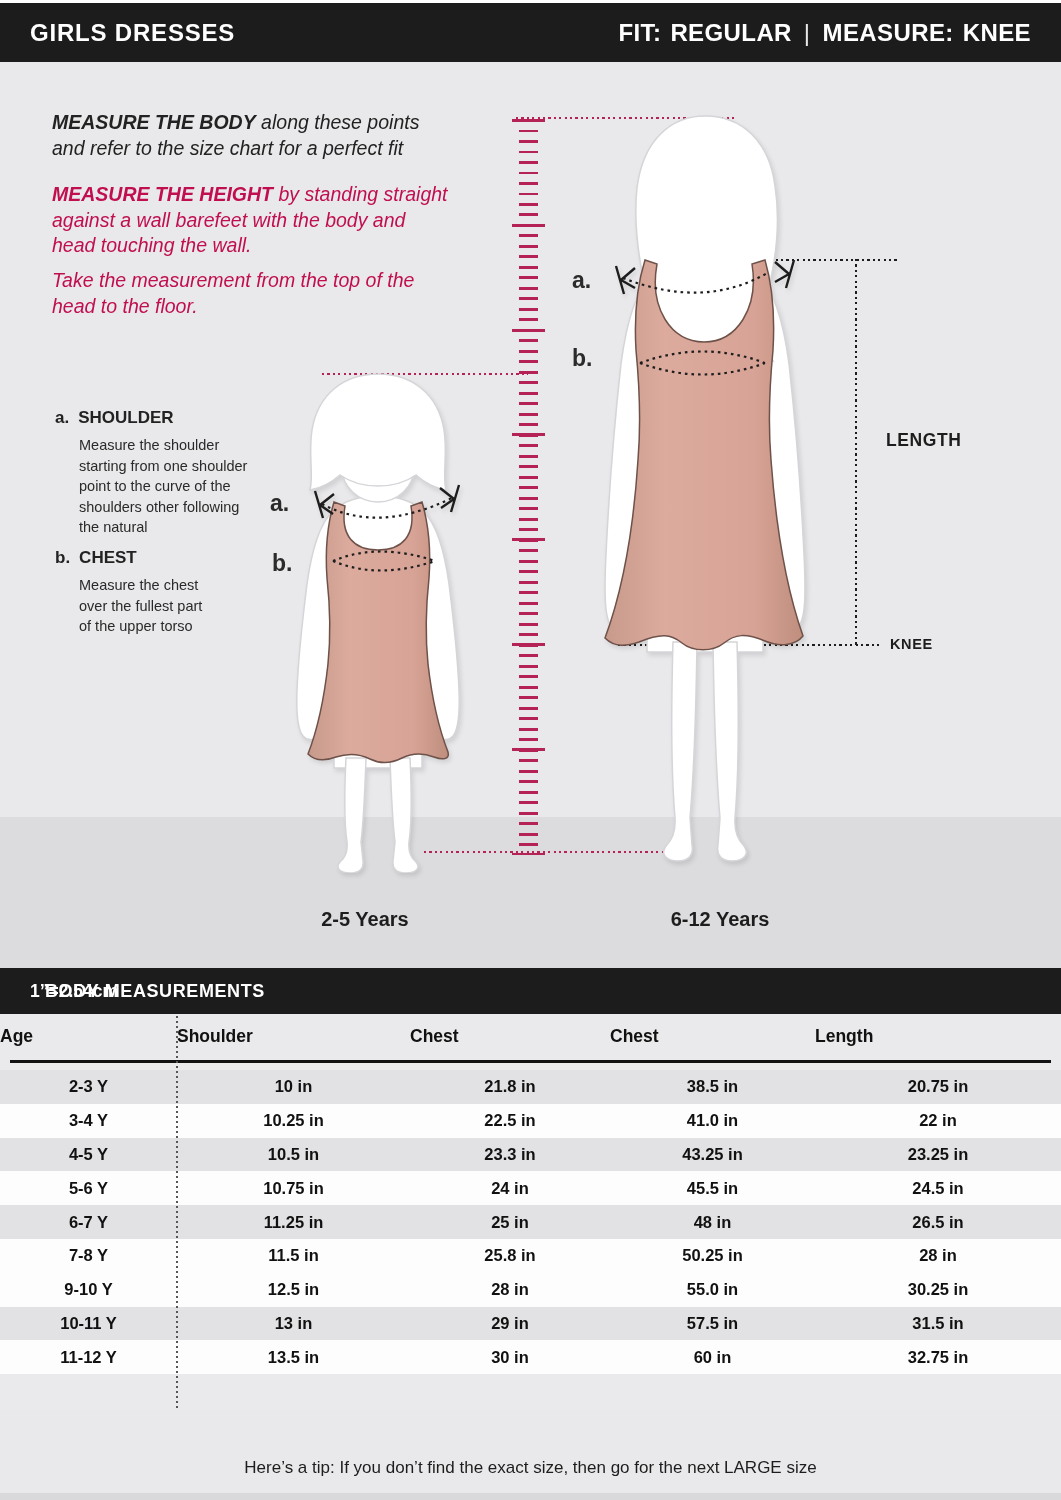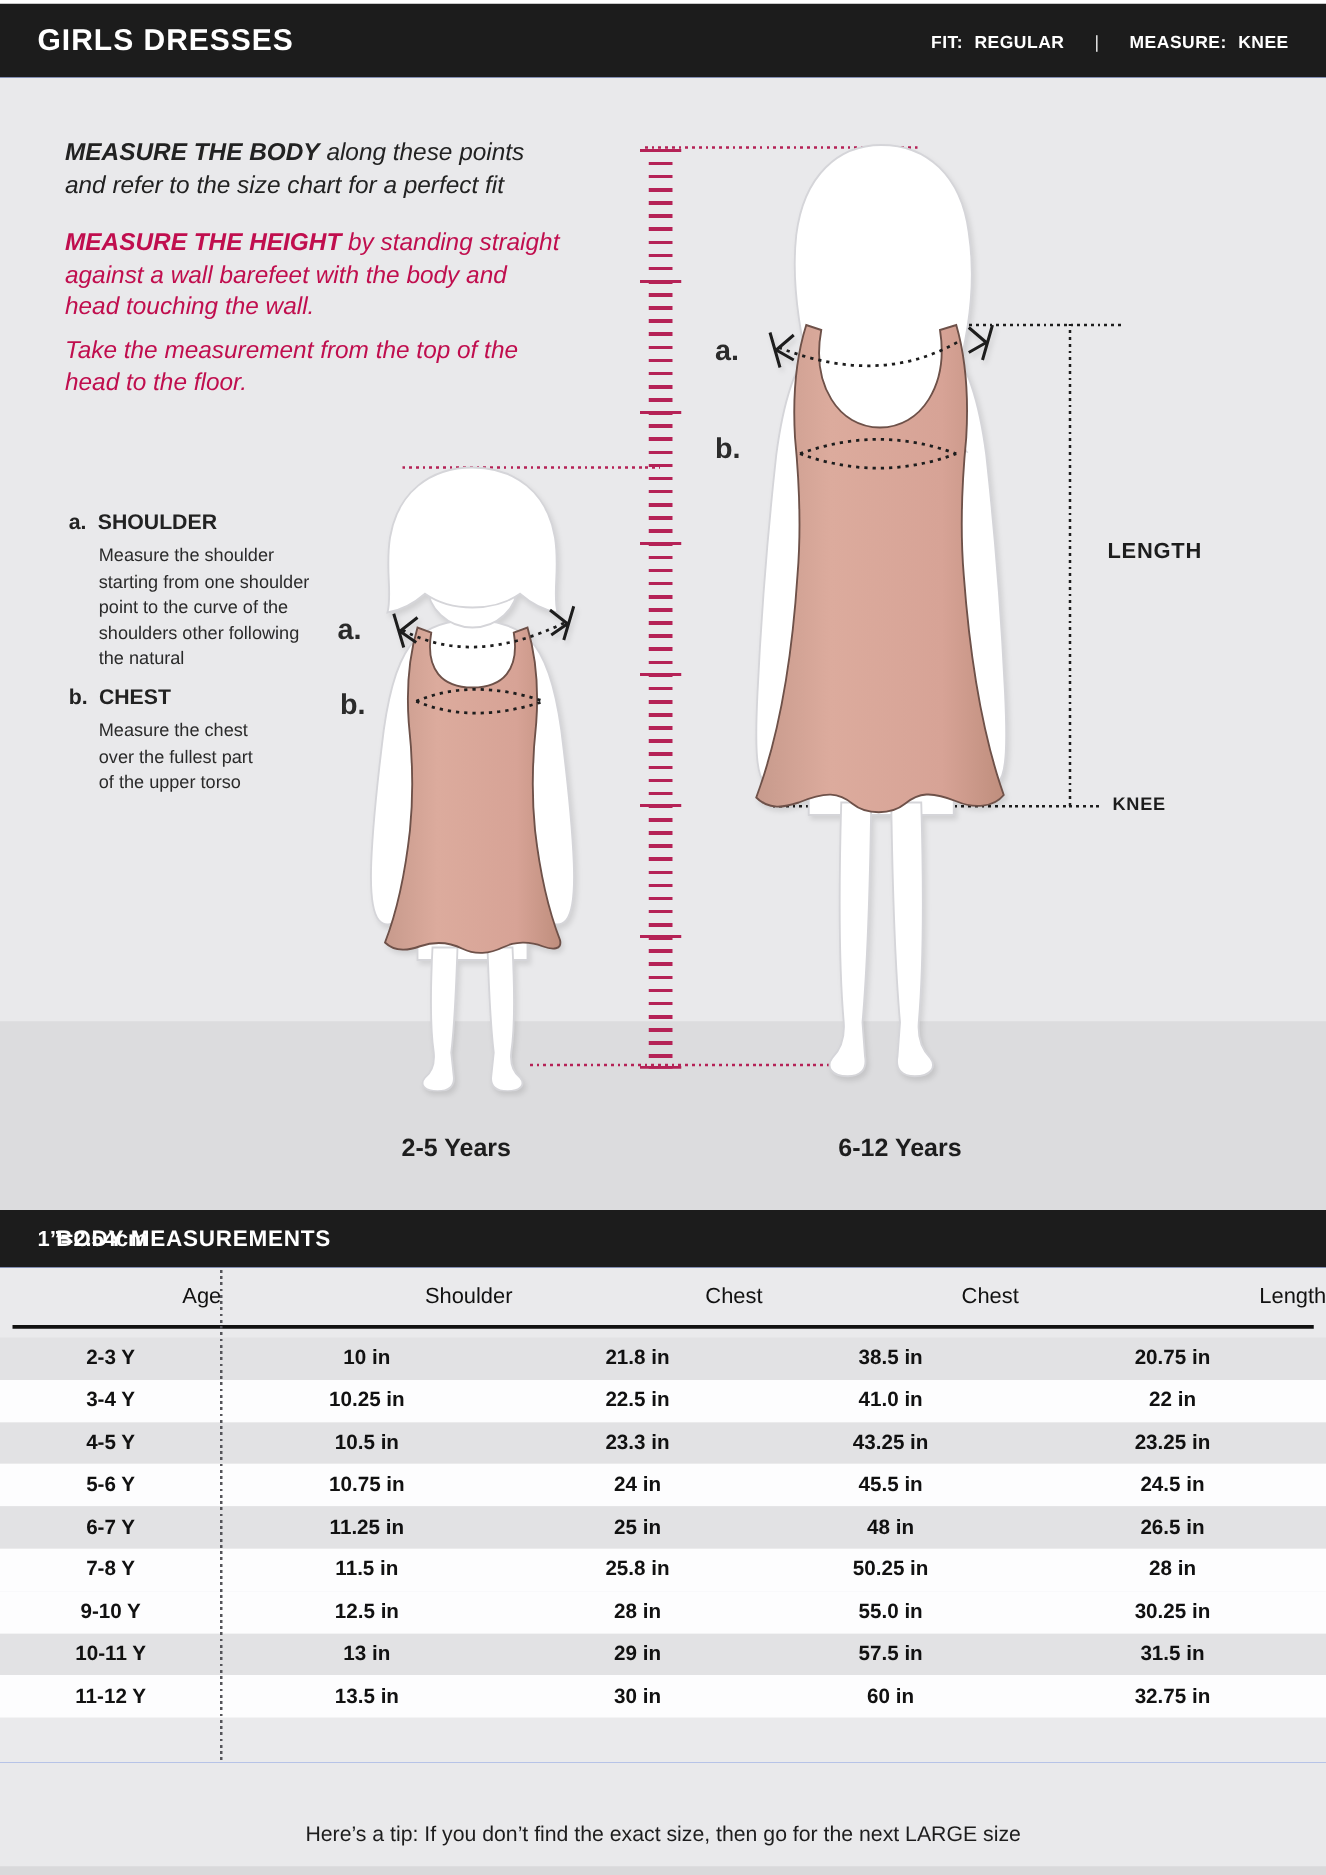--- a/index.html
+++ b/index.html
@@ -1,27 +1,27 @@
 <!DOCTYPE html>
 <html><head>
 <meta charset="utf-8">
 <style>
   html,body{margin:0;padding:0;background:#fff;}
   .canvas{
     position:relative;width:1061px;height:1500px;overflow:hidden;
-    background:#1d4ed8;font-family:"Liberation Sans",sans-serif;color:#1c1c1c;
+    background:#15803d;font-family:"Liberation Sans",sans-serif;color:#1c1c1c;
   }
   
   .topbar{
     position:absolute;top:0;left:0;width:100%;height:62px;background:#1c1c1c;
     border-top:3px solid #fff;box-sizing:border-box;
     display:flex;align-items:center;justify-content:space-between;padding:0 30px;
   }
   .topbar .title{color:#fff;font-size:24px;font-weight:800;letter-spacing:.8px;}
-  .fitinfo{display:flex;align-items:flex-end;gap:24px;color:#fff;font-size:14px;font-weight:700;letter-spacing:.4px;}
+  .fitinfo{display:flex;align-items:flex-end;gap:12px;color:#fff;font-size:24px;font-weight:700;letter-spacing:.4px;}
   .fitinfo .pair{display:flex;gap:9px;}
   .fitinfo .divider{font-weight:400;opacity:.9;}
   
   .diagram{position:absolute;top:62px;left:0;width:100%;height:906px;background:#e9e9eb;}
   .floor{position:absolute;top:755px;left:0;width:100%;height:151px;background:#dcdcde;}
   .instr{position:absolute;white-space:pre-line;font-style:italic;font-size:19.5px;line-height:1.32;}
   .instr b{font-weight:800;}
   .instr.black{color:#222;}
   .instr.red{color:#c00e4e;}
   .defs{position:absolute;width:240px;}
@@ -42,21 +42,21 @@
   .caption{position:absolute;width:200px;text-align:center;font-size:20px;font-weight:800;color:#1d1d1d;}
   .figure{position:absolute;filter:drop-shadow(2px 3px 2px rgba(0,0,0,0.10));}
   
   .midbar{position:absolute;top:968px;left:0;width:100%;height:46px;background:#1c1c1c;
     display:flex;align-items:center;padding:0 30px;box-sizing:border-box;}
   .midbar .unit{color:#fff;font-size:17.5px;font-weight:700;}
   .midbar .bm-title{position:absolute;left:0;width:100%;text-align:left;color:#fff;font-size:18px;font-weight:800;letter-spacing:.6px;margin-left:45px;}
   
   .table{position:absolute;top:1014px;left:0;width:100%;height:396px;background:#eaeaec;}
   .thead{display:grid;grid-template-columns:177px 233px 200px 205px 246px;height:44px;align-items:center;}
-  .thead .hcell{text-align:right;font-size:17.5px;font-weight:400;color:#111;}
+  .thead .hcell{text-align:left;font-size:17.5px;font-weight:700;color:#111;}
   .head-rule{position:absolute;left:10px;right:10px;top:46px;height:3px;background:#111;}
   .tbody{position:absolute;top:56px;left:0;width:100%;}
   .trow{display:grid;grid-template-columns:177px 233px 200px 205px 246px;height:33.8px;align-items:center;}
   .trow.alt{background:#e2e2e4;}
   .trow:not(.alt){background:#fdfdfe;}
   .tcell{text-align:center;font-size:16.5px;font-weight:700;color:#111;}
   .col-dots{position:absolute;left:176px;top:2px;height:392px;width:1.6px;
     background:repeating-linear-gradient(to bottom,#55555a 0 2.2px,rgba(0,0,0,0) 2.2px 5px);}
   
   .footer{position:absolute;top:1410px;left:0;width:100%;height:90px;background:#e9e9eb;}

